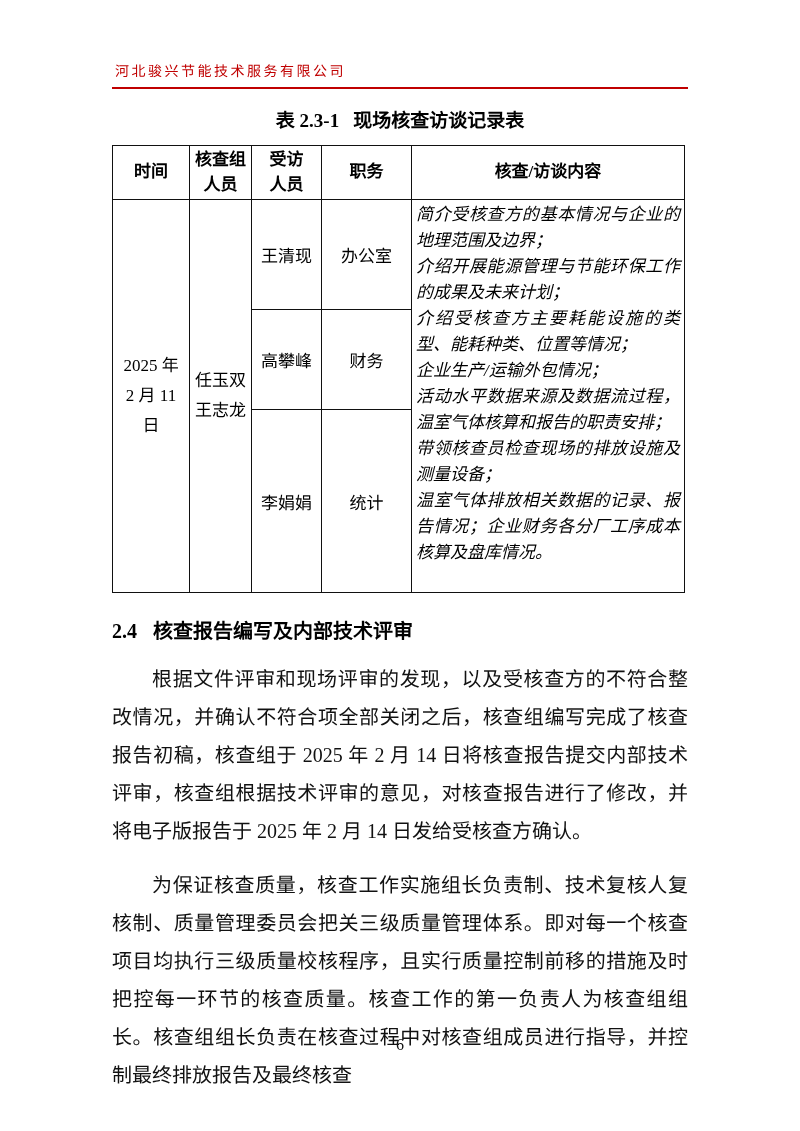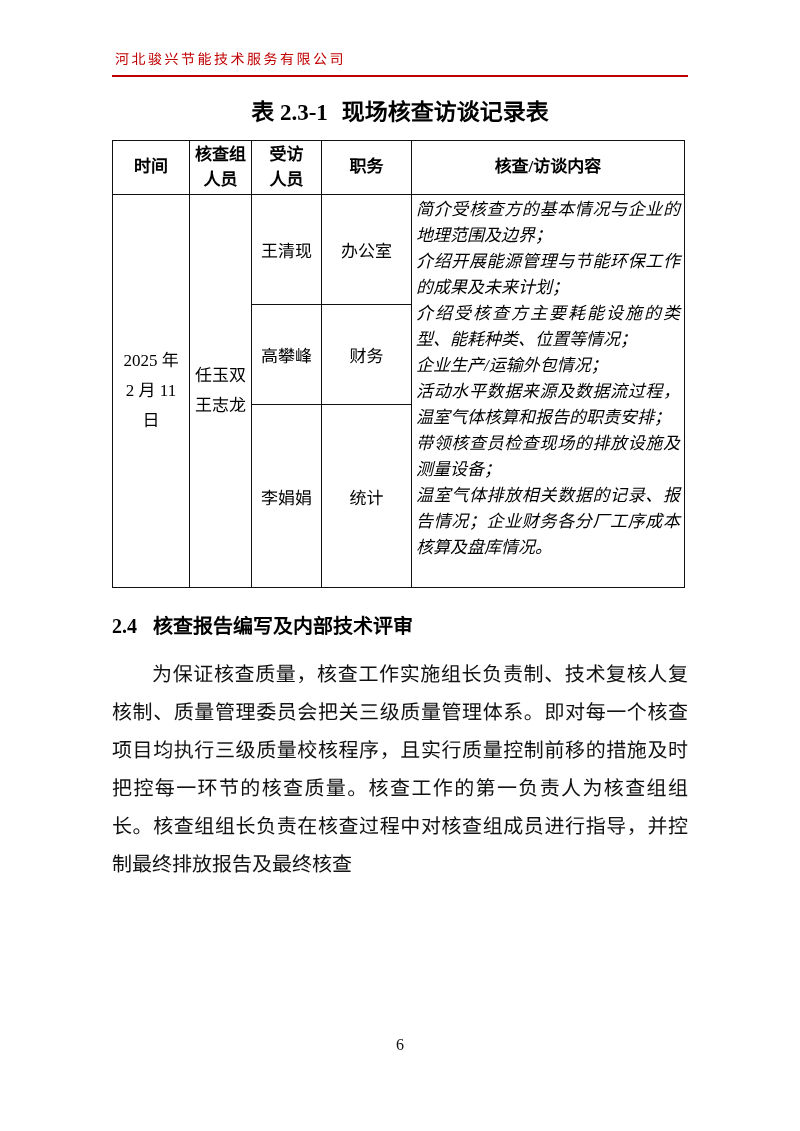--- a/index.html
+++ b/index.html
@@ -5,21 +5,21 @@
   * { margin: 0; padding: 0; box-sizing: border-box; }
   html, body { background: #ffffff; }
   body {
     width: 800px; height: 1131px;
     position: relative;
     font-family: "Liberation Serif", "DejaVu Serif", serif;
     color: #1a1a1a;
     overflow: hidden;
   }
   .page { position: absolute; inset: 0; background: #ffffff; }
-  .content { position: absolute; left: 112px; width: 576px; top: 0; }
+  .content { position: absolute; left: 112px; width: 576px; top: 12px; }
 
   
   .letterhead {
     padding-top: 50px;
   }
   .company-name {
     font-size: 14px;
     letter-spacing: 2.5px;
     color: #c00000;
     line-height: 20px;
@@ -29,21 +29,21 @@
     margin-top: 5px;
     height: 0;
     border-top: 2px solid #c00000;
   }
 
   
   .table-title {
     margin-top: 16px;
     text-align: center;
     font-weight: bold;
-    font-size: 23px;
+    font-size: 19px;
     color: #000;
   }
   .table-title .gap { display: inline-block; width: 14px; }
 
   
   table.record {
     margin-top: 13px;
     width: 572px;
     border-collapse: collapse;
     table-layout: fixed;
@@ -169,18 +169,19 @@
           <td class="c-center">李娟娟</td>
           <td class="c-center">统计</td>
         </tr>
       </tbody>
     </table>
 
     <div class="section-heading">
       <span class="sec-num">2.4</span><span>核查报告编写及内部技术评审</span>
     </div>
 
+    <p class="body-para">根据文件评审和现场评审的发现，以及受核查方的不符合整改情况，并确认不符合项全部关闭之后，核查组编写完成了核查报告初稿，核查组于 2025 年 2 月 14 日将核查报告提交内部技术评审，核查组根据技术评审的意见，对核查报告进行了修改，并将电子版报告于 2025 年 2 月 14 日发给受核查方确认。</p>
     <p class="body-para">为保证核查质量，核查工作实施组长负责制、技术复核人复核制、质量管理委员会把关三级质量管理体系。即对每一个核查项目均执行三级质量校核程序，且实行质量控制前移的措施及时把控每一环节的核查质量。核查工作的第一负责人为核查组组长。核查组组长负责在核查过程中对核查组成员进行指导，并控制最终排放报告及最终核查</p>
 
   </div>
 
   <div class="page-number">6</div>
 </div>
 
 </body></html>

